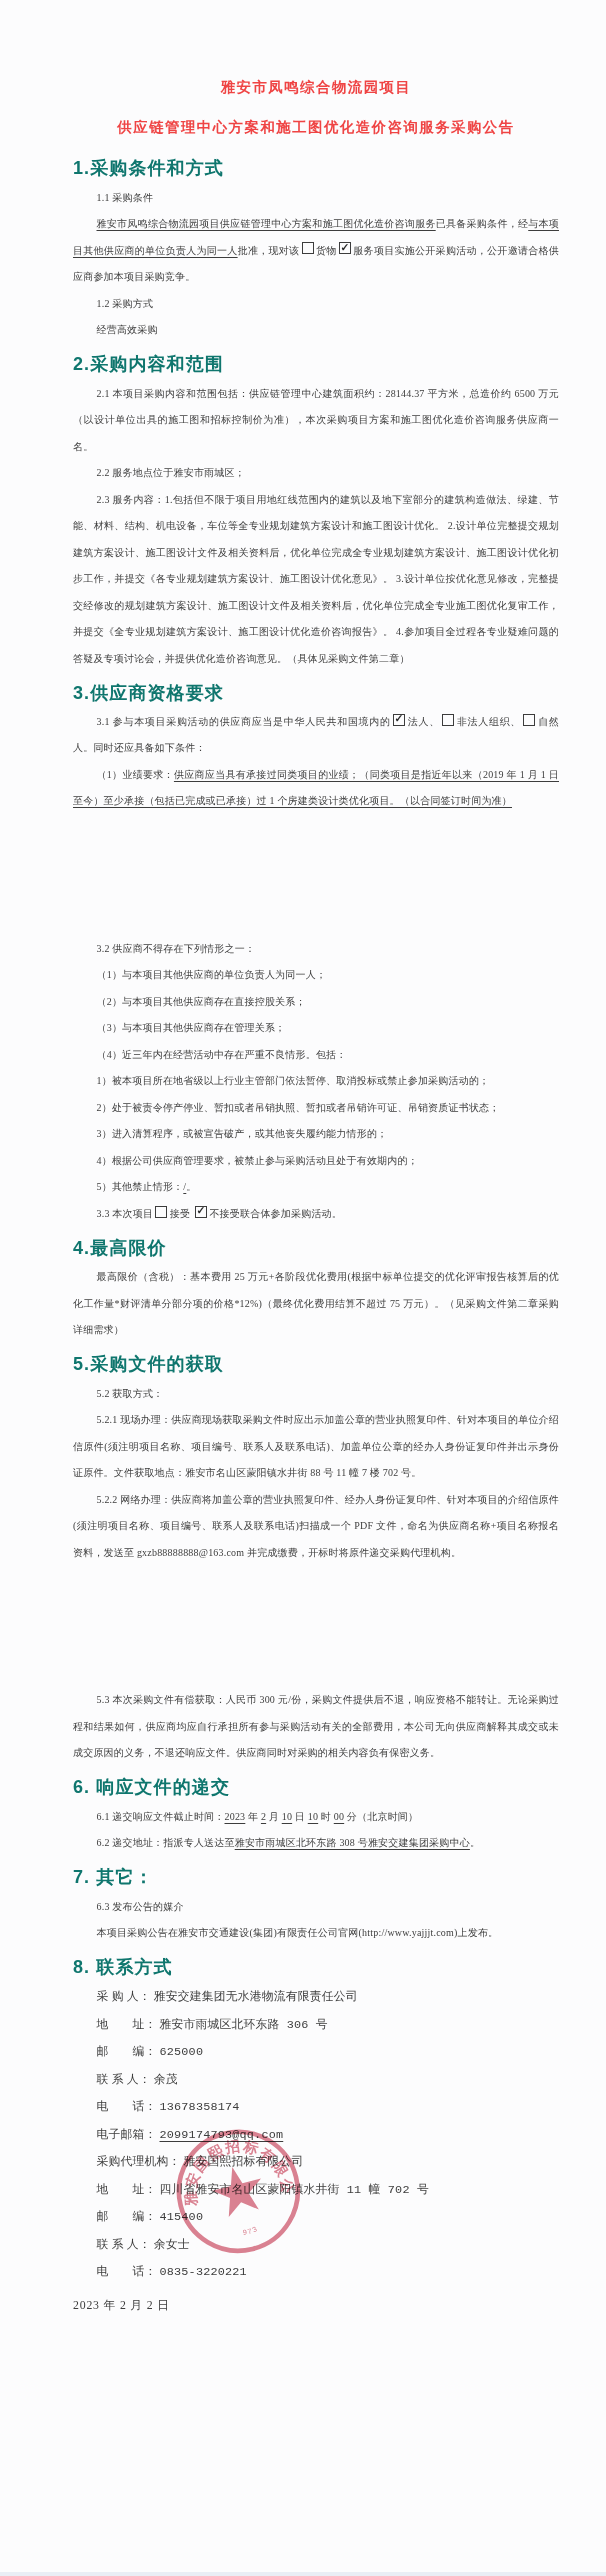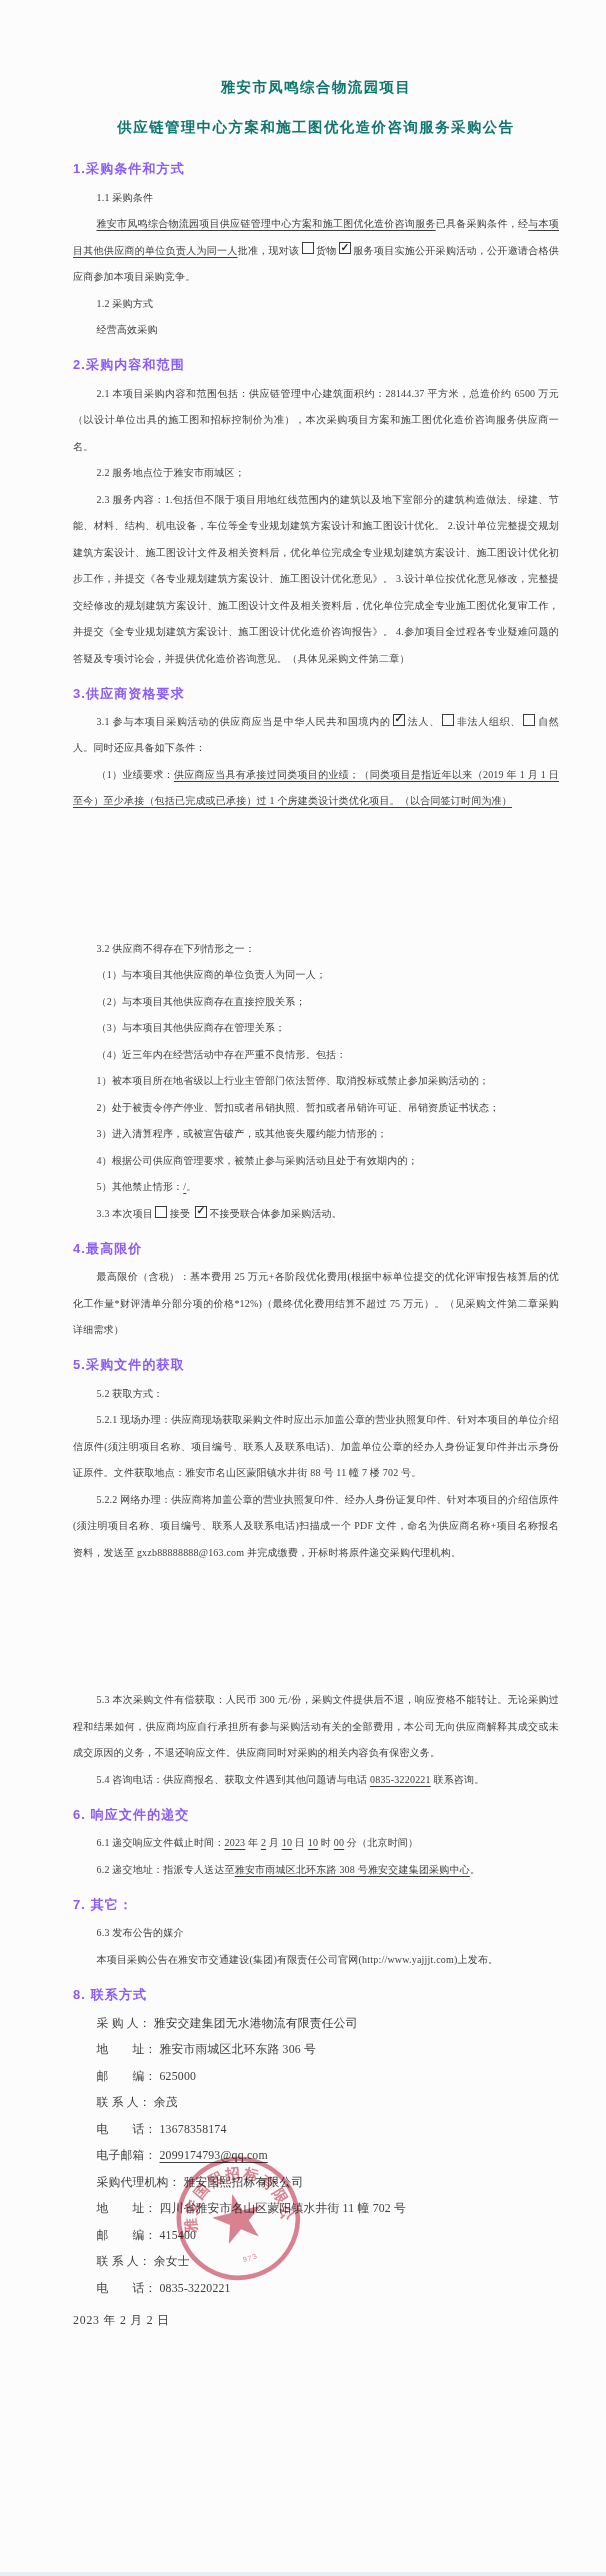--- a/index.html
+++ b/index.html
@@ -5,46 +5,46 @@
   html,body{margin:0;padding:0;background:#ffffff;}
   .page{
     position:relative;width:606px;height:2576px;margin:0 auto;
     background:#fcfcfd;overflow:hidden;
     font-family:"Liberation Serif","DejaVu Serif",serif;
     color:#3d3d3d;
   }
   .content{padding:76px 47px 0 73px;box-sizing:border-box;}
   .doc-title{
     font-family:"Liberation Sans","DejaVu Sans",sans-serif;
-    font-size:14.4px;font-weight:700;color:#0f766e;
+    font-size:14.4px;font-weight:700;color:#ef4444;
     text-align:center;letter-spacing:1.5px;
     margin:0 0 16.7px 0;line-height:23px;
   }
   h2.sec{
     font-family:"Liberation Sans","DejaVu Sans",sans-serif;
-    font-size:13px;font-weight:700;color:#8b5cf6;
+    font-size:18px;font-weight:700;color:#0f766e;
     letter-spacing:1.1px;margin:7.6px 0 2.3px 0;line-height:27px;text-indent:0;
   }
   p.body{
     margin:0;font-size:10px;line-height:26.5px;
     letter-spacing:0.2px;text-indent:23.5px;text-align:justify;
   }
   .u{text-decoration:underline;text-underline-offset:3px;text-decoration-thickness:0.8px;margin-top:20px;}
   .cb{
     display:inline-block;width:10px;height:10px;border:1.1px solid #3c3c3c;
     margin:0 2.3px;vertical-align:-0.8px;position:relative;text-indent:0;
   }
   .cb.checked::after{
     content:"\2713";position:absolute;left:0;top:-8.3px;width:100%;
     text-align:center;font-size:10.6px;font-weight:bold;color:#2b2b2b;line-height:26.5px;
   }
   .pagebreak{height:121px;}
   .contact{position:relative;}
   .cline{margin:0;font-size:11.8px;line-height:26.5px;letter-spacing:0.2px;text-indent:23.5px;}
-  .cvalue{margin-left:3px;}
+  .cvalue{margin-left:3px;font-family:Liberation Mono, monospace;}
   .date{
     margin:6px 0 0 0;font-size:11.8px;line-height:26.5px;letter-spacing:0.8px;
     text-align:left;padding-right:47px;
   }
   .seal{
     position:absolute;left:99px;top:141px;width:132px;height:132px;
     transform:rotate(-14deg);opacity:0.82;mix-blend-mode:multiply;
     pointer-events:none;
     font-family:"Liberation Sans","DejaVu Sans",sans-serif;
   }
@@ -92,21 +92,20 @@
     <p class="body">最高限价（含税）：基本费用 25 万元+各阶段优化费用(根据中标单位提交的优化评审报告核算后的优化工作量*财评清单分部分项的价格*12%)（最终优化费用结算不超过 75 万元）。（见采购文件第二章采购详细需求）</p>
 
     <h2 class="sec">5.采购文件的获取</h2>
     <p class="body">5.2 获取方式：</p>
     <p class="body">5.2.1 现场办理：供应商现场获取采购文件时应出示加盖公章的营业执照复印件、针对本项目的单位介绍信原件(须注明项目名称、项目编号、联系人及联系电话)、加盖单位公章的经办人身份证复印件并出示身份证原件。文件获取地点：雅安市名山区蒙阳镇水井街 88 号 11 幢 7 楼 702 号。</p>
     <p class="body">5.2.2 网络办理：供应商将加盖公章的营业执照复印件、经办人身份证复印件、针对本项目的介绍信原件(须注明项目名称、项目编号、联系人及联系电话)扫描成一个 PDF 文件，命名为供应商名称+项目名称报名资料，发送至 gxzb88888888@163.com 并完成缴费，开标时将原件递交采购代理机构。</p>
 
     <div class="pagebreak"></div>
 
     <p class="body">5.3 本次采购文件有偿获取：人民币 300 元/份，采购文件提供后不退，响应资格不能转让。无论采购过程和结果如何，供应商均应自行承担所有参与采购活动有关的全部费用，本公司无向供应商解释其成交或未成交原因的义务，不退还响应文件。供应商同时对采购的相关内容负有保密义务。</p>
-    <p class="body"><span>5.4 咨询电话：供应商报名、获取文件遇到其他问题请与电话 </span><span class="u">0835-3220221</span><span> 联系咨询。</span></p>
 
     <h2 class="sec">6. 响应文件的递交</h2>
     <p class="body"><span>6.1 递交响应文件截止时间：</span><span class="u">2023</span><span> 年 </span><span class="u">2</span><span> 月 </span><span class="u">10</span><span> 日 </span><span class="u">10</span><span> 时 </span><span class="u">00</span><span> 分（北京时间）</span></p>
     <p class="body"><span>6.2 递交地址：指派专人送达至</span><span class="u">雅安市雨城区北环东路 308 号雅安交建集团采购中心</span><span>。</span></p>
 
     <h2 class="sec">7. 其它：</h2>
     <p class="body">6.3 发布公告的媒介</p>
     <p class="body">本项目采购公告在雅安市交通建设(集团)有限责任公司官网(http://www.yajjjt.com)上发布。</p>
 
     <h2 class="sec">8. 联系方式</h2>

